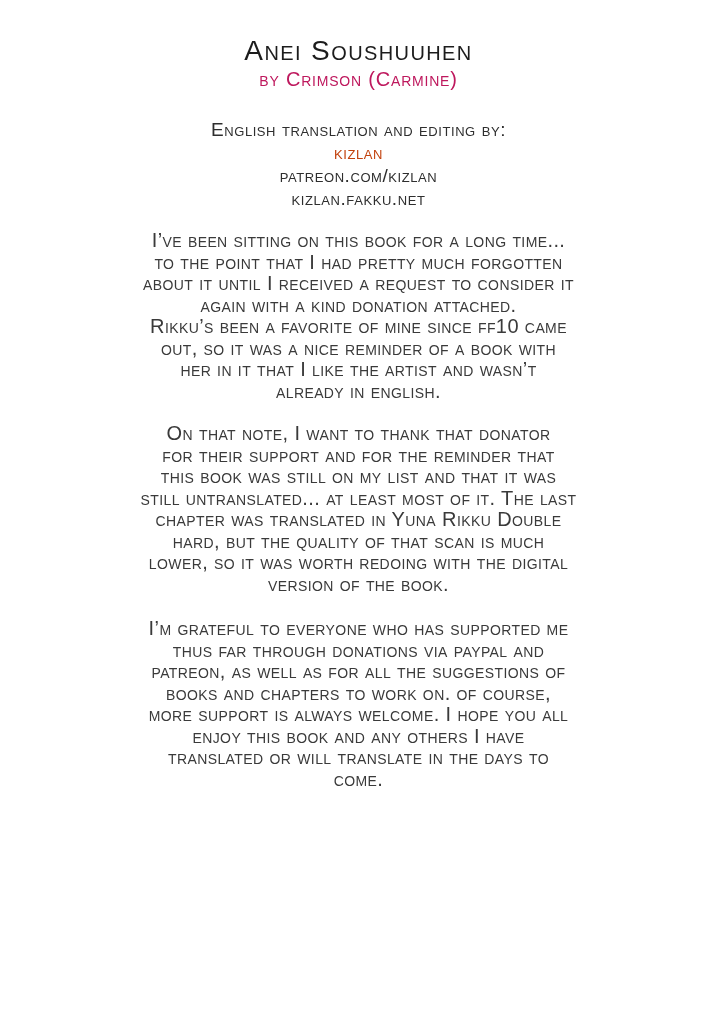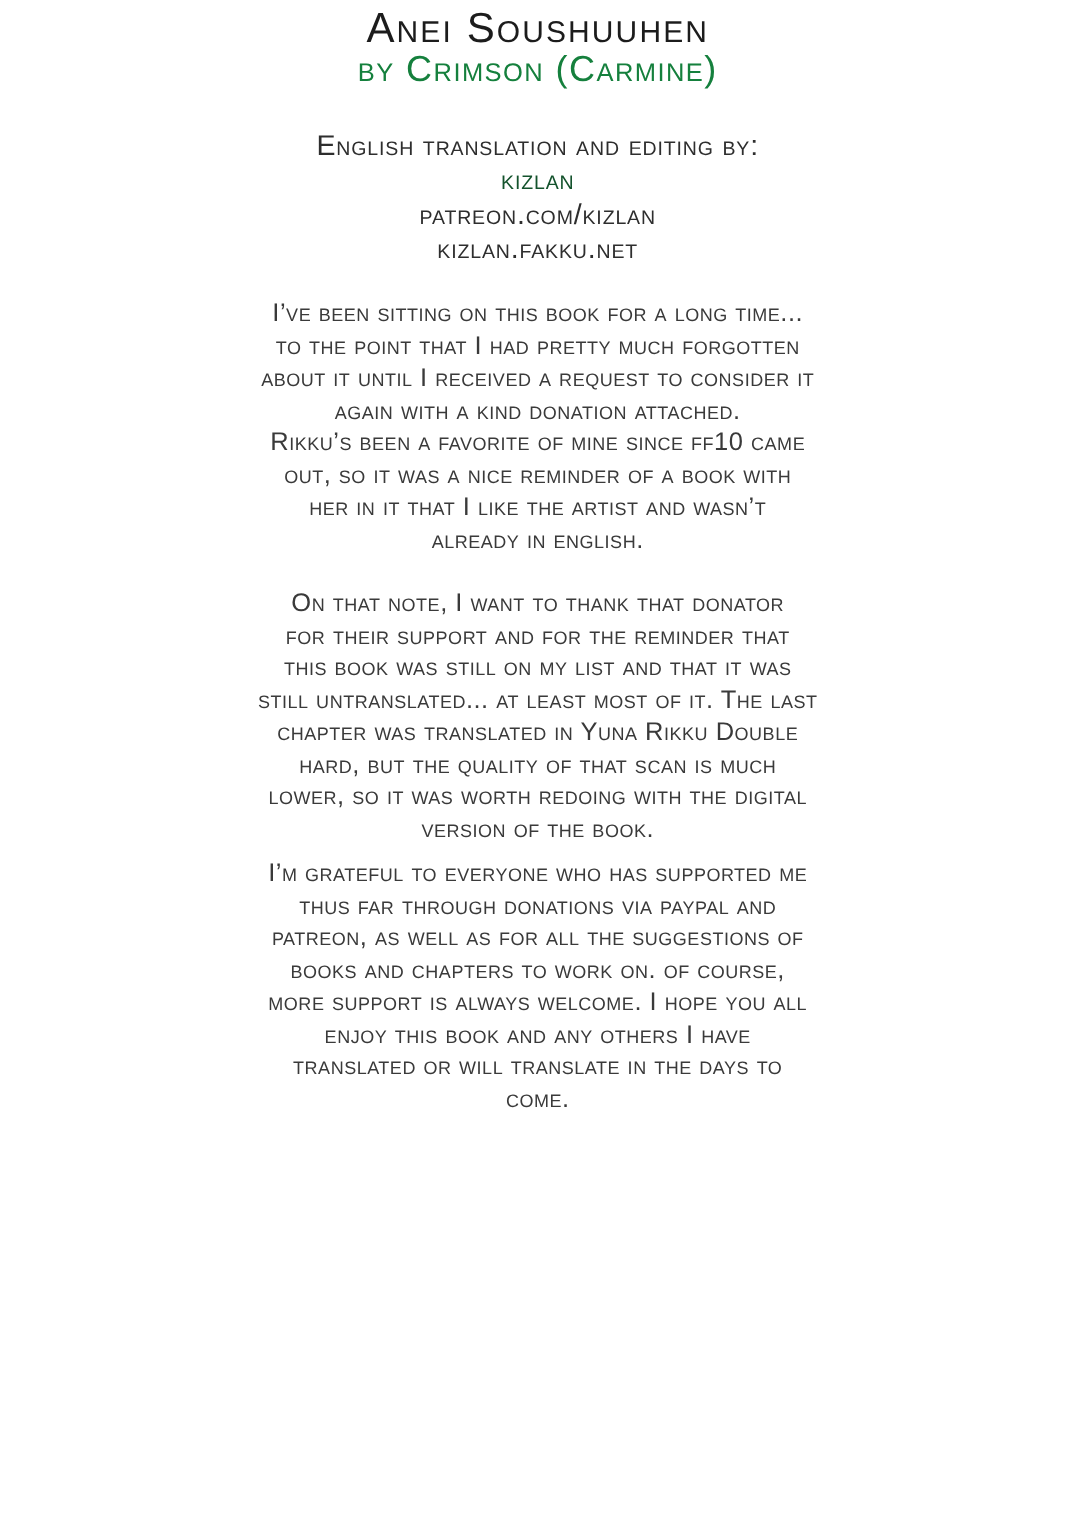--- a/index.html
+++ b/index.html
@@ -13,59 +13,59 @@
     height: 1012px;
     margin: 0 auto;
     background: #ffffff;
     overflow: hidden;
     font-family: "Liberation Sans", sans-serif;
     font-variant: small-caps;
     text-align: center;
     color: #363636;
   }
   .inner {
-    padding-top: 4px;
+    padding-top: 36px;
   }
   .title {
     margin: 0;
     font-size: 28px;
     line-height: 30px;
     font-weight: normal;
     letter-spacing: 0.05em;
     color: #1c1c1c;
   }
   .byline {
     margin-top: 2px;
-    font-size: 24px;
+    font-size: 20px;
     line-height: 22px;
     letter-spacing: 0.04em;
-    color: #15803d;
+    color: #be185d;
   }
   .credits {
     margin-top: 28px;
     font-size: 19px;
     line-height: 23px;
     letter-spacing: 0.03em;
     color: #2e2e2e;
   }
   .translator {
-    color: #14532d;
+    color: #c2410c;
   }
   .note {
     white-space: pre-line;
     margin: 0 auto;
     width: 560px;
-    font-size: 17px;
+    font-size: 20px;
     line-height: 21.5px;
     letter-spacing: 0.02em;
     color: #3a3a3a;
   }
   .note.p1 { margin-top: 20px; }
   .note.p2 { margin-top: 21px; }
-  .note.p3 { margin-top: 8px; }
+  .note.p3 { margin-top: 23px; }
 </style>
 </head>
 <body>
 
 <div class="page">
   <div class="inner">
 
     <h1 class="title">Anei Soushuuhen</h1>
 
     <div class="byline">by Crimson (Carmine)</div>

